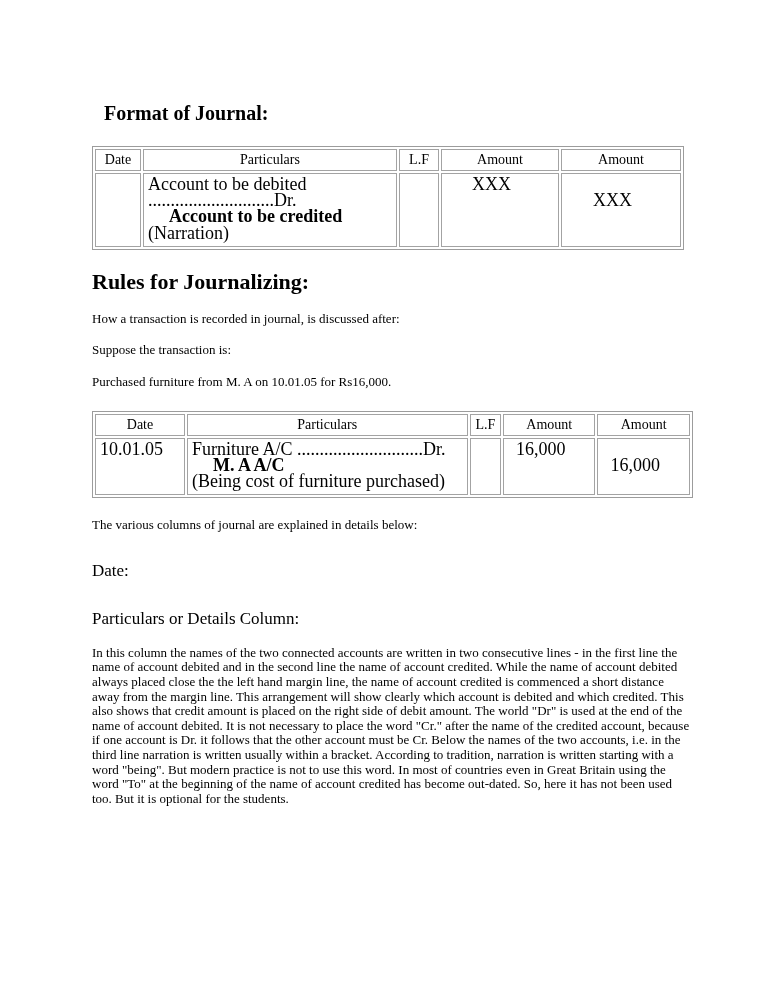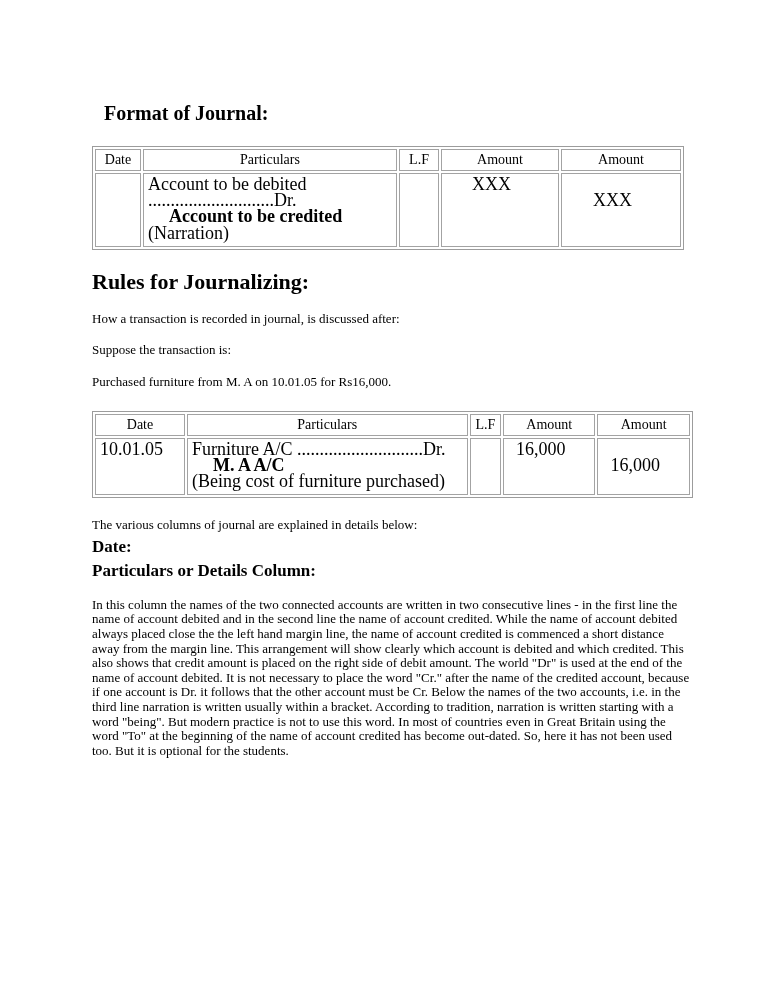--- a/index.html
+++ b/index.html
@@ -26,23 +26,23 @@
     margin: 12px;
   }
   .title-xl {
     font-size: 22px;
     font-weight: bold;
     line-height: 26px;
     margin: 19px 0 0 0;
   }
   .title-md {
     font-size: 17px;
-    font-weight: bold;
+    font-weight: normal;
     line-height: 20px;
-    margin: 4px 0 0 0;
+    margin: 28px 0 0 0;
   }
   p.body-text {
     font-size: 13px;
     line-height: 14.6px;
     margin: 17px 0 0 0;
   }
   p.body-text.tight {
     margin-top: 20px;
   }
   table.journal-table {

